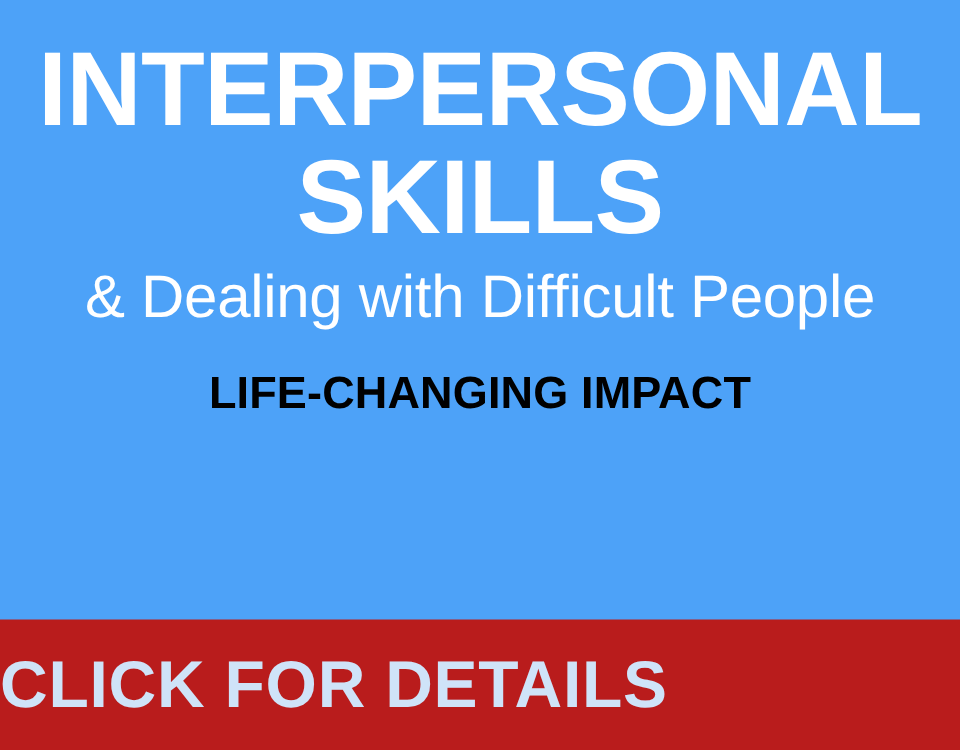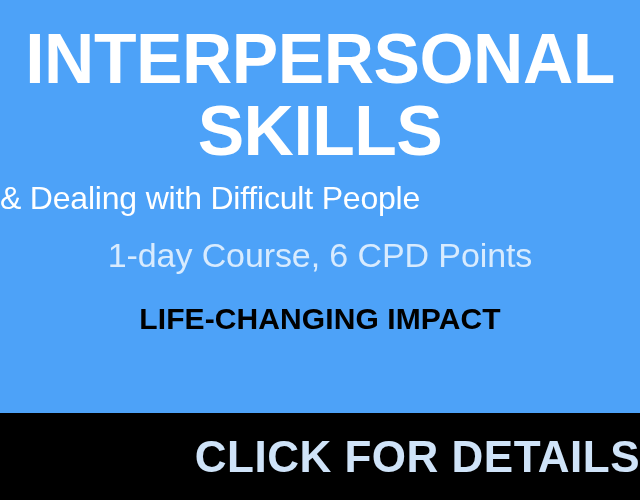--- a/index.html
+++ b/index.html
@@ -55,24 +55,24 @@
   }
 
   .headline-line-2 {
     font-size: 70px;
     line-height: 70px;
   }
 
   .subheadline {
     display: block;
     width: 100%;
-    text-align: left;
+    text-align: center;
     color: #ffffff;
     font-weight: 300;
-    font-size: 32px;
+    font-size: 40px;
     line-height: 48px;
     margin-top: 8px;
     white-space: nowrap;
     letter-spacing: -0.2px;
   }
 
   .detail-line {
     display: block;
     width: 100%;
     text-align: center;
@@ -96,24 +96,24 @@
     font-size: 30px;
     line-height: 34px;
     margin-top: 24px;
     white-space: nowrap;
     letter-spacing: 0.1px;
   }
 
   .cta-bar {
     flex: 1 1 auto;
     width: 100%;
-    background: #000000;
+    background: #b91c1c;
     display: flex;
     align-items: center;
-    justify-content: flex-end;
+    justify-content: flex-start;
     cursor: pointer;
   }
 
   .cta-label {
     color: #cfe3f8;
     font-weight: 700;
     font-size: 44px;
     line-height: 48px;
     letter-spacing: 0.5px;
     white-space: nowrap;
@@ -127,21 +127,20 @@
 
   <div class="ad-body">
 
     <div class="headline-block">
       <span class="headline-line headline-line-1">INTERPERSONAL</span>
       <span class="headline-line headline-line-2">SKILLS</span>
     </div>
 
     <span class="subheadline">&amp; Dealing with Difficult People</span>
 
-    <span class="detail-line detail-line-1">1-day Course, 6 CPD Points</span>
 
 
     <span class="impact-line">LIFE-CHANGING IMPACT</span>
 
   </div>
 
   <div class="cta-bar">
     <span class="cta-label">CLICK FOR DETAILS</span>
   </div>
 

